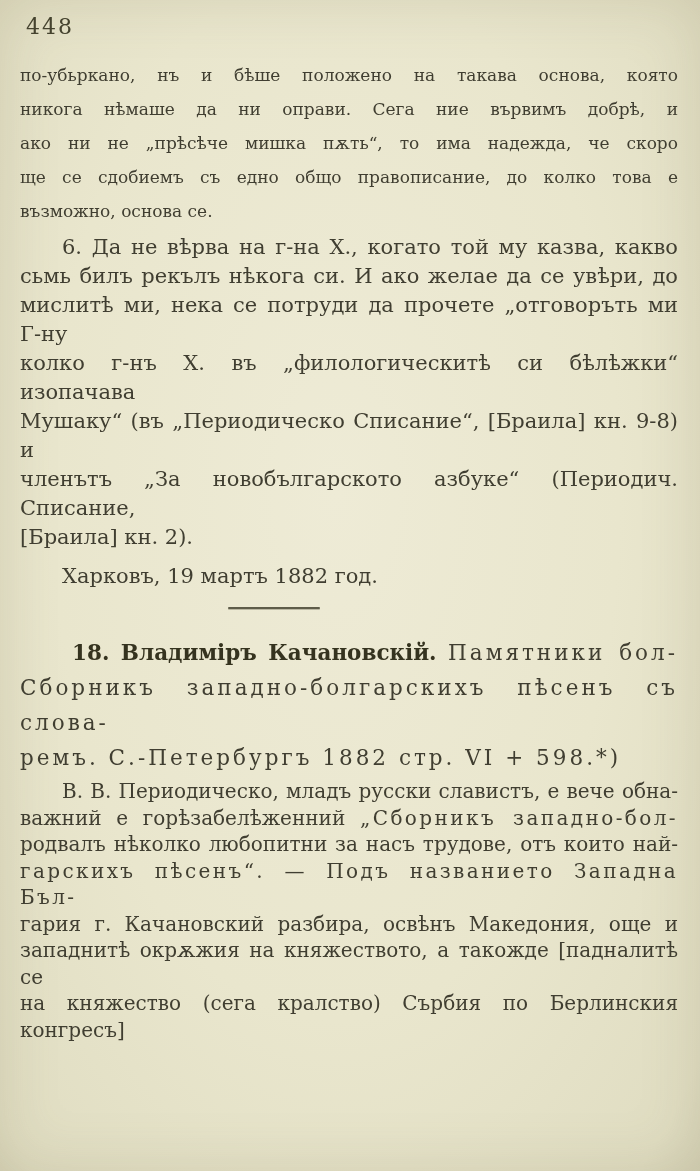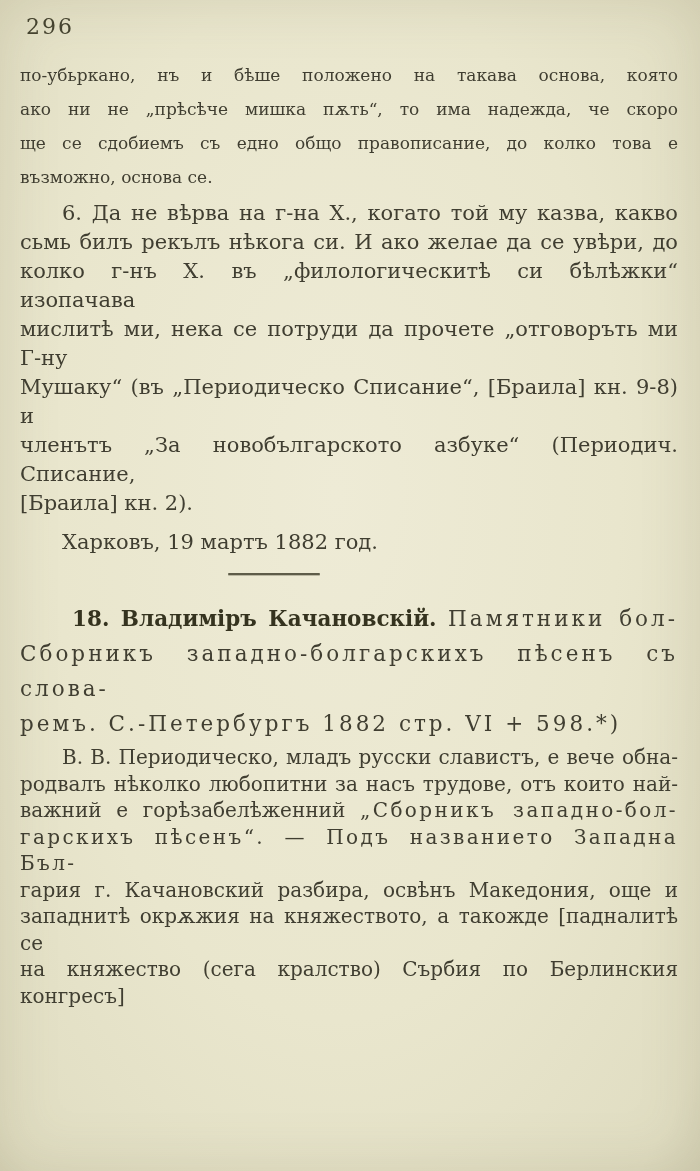--- a/index.html
+++ b/index.html
@@ -38,49 +38,50 @@
   }
   .heading{margin-top:26px;font-size:21.5px;line-height:35px;}
   .heading .line.ind{padding-left:52px;}
   .heading .s-sp{letter-spacing:0.14em;}
   .bodytext{margin-top:3px;font-size:20px;line-height:26.5px;}
 </style>
 </head>
 <body>
 
 <div class="page">
-  <div class="pagenum">296</div>
+  <div class="pagenum">448</div>
   <div id="text-column">
       <div class="block p1">
         <div class="line"><span class="s-n">по-убьркано, нъ и бѣше положено на такава основа, която</span></div>
+        <div class="line"><span class="s-n">никога нѣмаше да ни оправи. Сега ние вървимъ добрѣ, и</span></div>
         <div class="line"><span class="s-n">ако ни не „прѣсѣче мишка пѫть“, то има надежда, че скоро</span></div>
         <div class="line"><span class="s-n">ще се сдобиемъ съ едно общо правописание, до колко това е</span></div>
         <div class="line last"><span class="s-n">възможно, основа се.</span></div>
       </div>
       <div class="block p6">
         <div class="line ind"><span class="s-n">6. Да не вѣрва на г-на Х., когато той му казва, какво</span></div>
         <div class="line"><span class="s-n">сьмь билъ рекълъ нѣкога си. И ако желае да се увѣри, до</span></div>
+        <div class="line"><span class="s-n">мислитѣ ми, нека се потруди да прочете „отговоръть ми Г-ну</span></div>
         <div class="line"><span class="s-n">колко г-нъ Х. въ „филологическитѣ си бѣлѣжки“ изопачава</span></div>
-        <div class="line"><span class="s-n">мислитѣ ми, нека се потруди да прочете „отговоръть ми Г-ну</span></div>
         <div class="line"><span class="s-n">Мушаку“ (въ „Периодическо Списание“, [Браила] кн. 9-8) и</span></div>
         <div class="line"><span class="s-n">членътъ „За новобългарското азбуке“ (Периодич. Списание,</span></div>
         <div class="line last"><span class="s-n">[Браила] кн. 2).</span></div>
       </div>
       <div class="block date">
         <div class="line last ind"><span class="s-n">Харковъ, 19 мартъ 1882 год.</span></div>
       </div>
       <div class="divider"></div>
       <div class="block heading">
         <div class="line ind"><span class="s-b">18. Владимiръ Качановскiй. </span><span class="s-sp">Памятники бол-</span></div>
         <div class="line"><span class="s-sp">Сборникъ западно-болгарскихъ пѣсенъ съ слова-</span></div>
         <div class="line last"><span class="s-sp">ремъ. С.-Петербургъ 1882 стр. VI + 598.*)</span></div>
       </div>
       <div class="block bodytext">
         <div class="line ind"><span class="s-n">В. В. Периодическо, младъ русски славистъ, е вече обна-</span></div>
+        <div class="line"><span class="s-n">важний е горѣзабелѣженний </span><span class="s-sp">„Сборникъ западно-бол-</span></div>
         <div class="line"><span class="s-n">родвалъ нѣколко любопитни за насъ трудове, отъ които най-</span></div>
-        <div class="line"><span class="s-n">важний е горѣзабелѣженний </span><span class="s-sp">„Сборникъ западно-бол-</span></div>
         <div class="line"><span class="s-sp">гарскихъ пѣсенъ“. — Подъ названието Западна Бъл-</span></div>
         <div class="line"><span class="s-n">гария г. Качановский разбира, освѣнъ Македония, още и</span></div>
         <div class="line"><span class="s-n">западнитѣ окрѫжия на княжеството, а такожде [падналитѣ се</span></div>
         <div class="line"><span class="s-n">на княжество (сега кралство) Сърбия по Берлинския конгресъ]</span></div>
       </div>
     </div>
 </div>
 
 </body></html>

